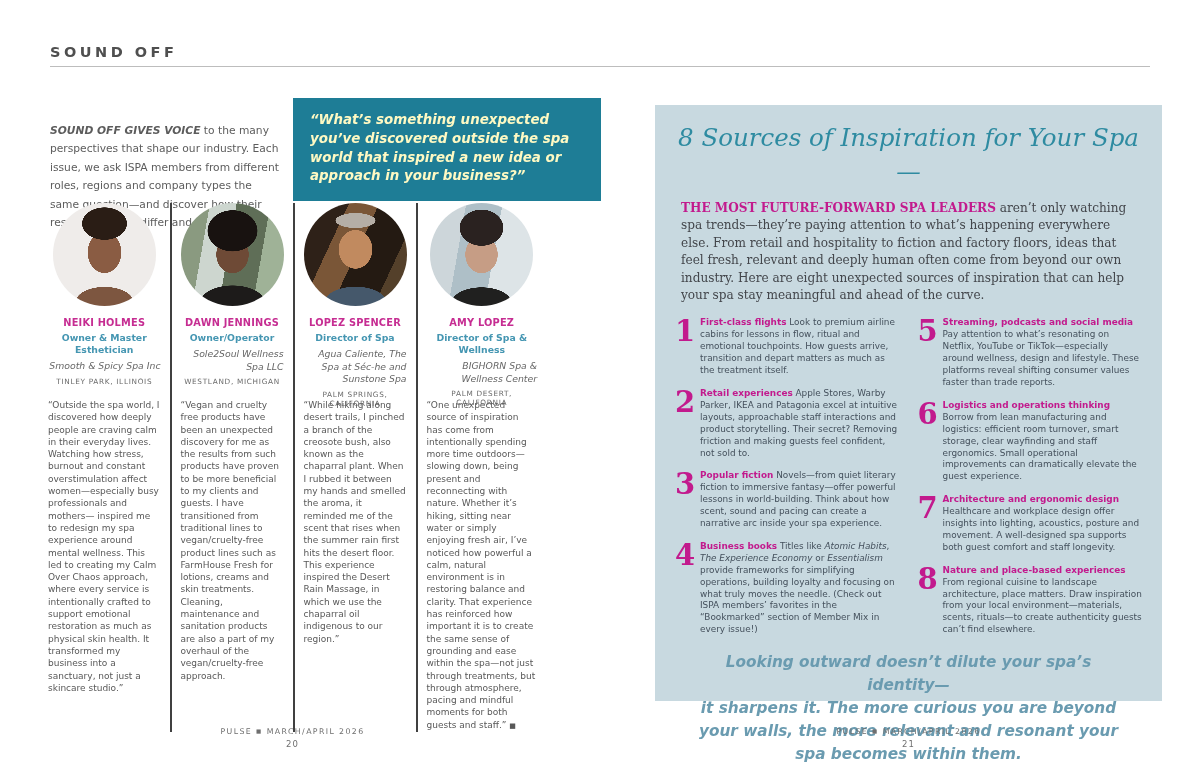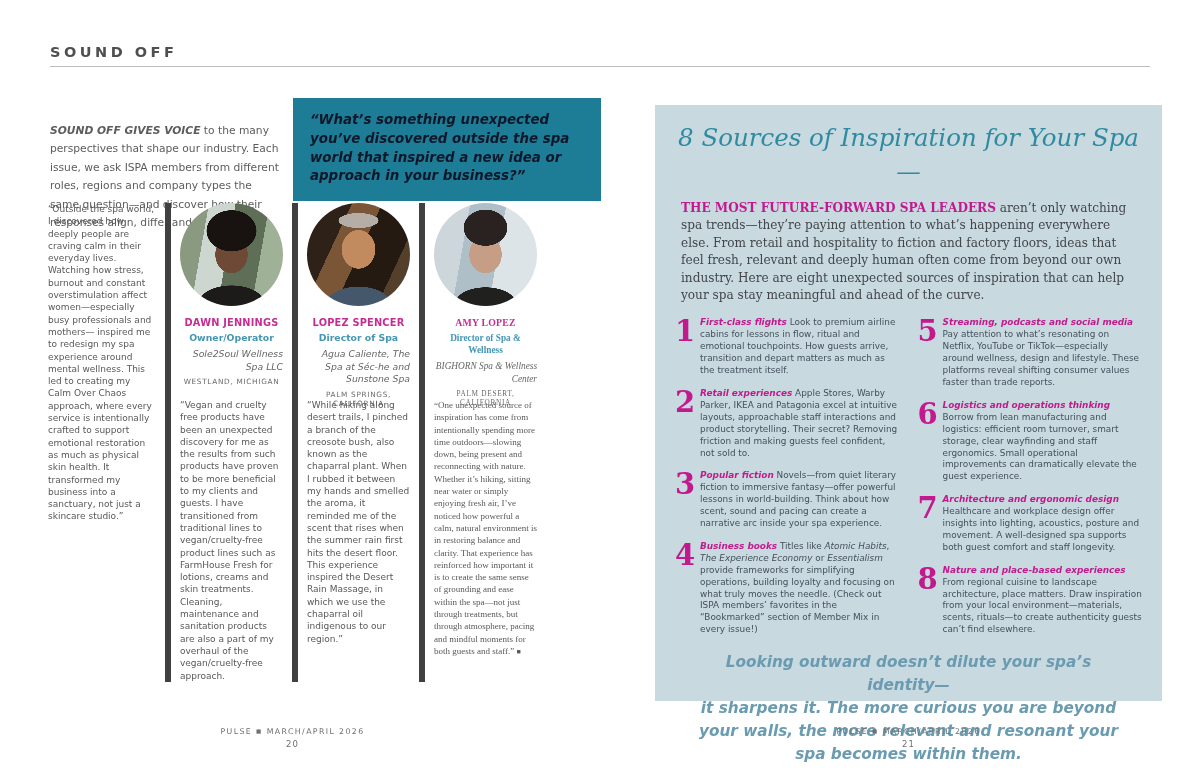--- a/index.html
+++ b/index.html
@@ -19,30 +19,30 @@
   .intro-text {
     position:absolute; left:50px; top:122px; width:234px;
     font-size:10.7px; line-height:18.4px; color:#5c5c5c;
   }
   .intro-text .lead { font-weight:bold; font-style:italic; }
   .question-box {
     position:absolute; left:293px; top:98px; width:308px; height:103px;
     background:#1e7d96; box-sizing:border-box; padding:13px 17px;
   }
   .question-text {
-    color:#0f172a; font-weight:bold; font-style:italic;
+    color:#fef9c3; font-weight:bold; font-style:italic;
     font-size:13.4px; line-height:18.8px;
   }
   .profiles {
     position:absolute; left:48px; top:203px; width:489px;
     display:grid; grid-template-columns:repeat(4,1fr);
   }
-  .profile-col { padding:0 9px; border-left:6px solid #404040; box-sizing:border-box; }
+  .profile-col { padding:0 9px; border-left:2px solid #404040; box-sizing:border-box; }
   .profile-col:first-child { border-left:none; padding-left:0; }
-  .profile-col:last-child { padding-right:0;font-family:Liberation Serif, serif; }
+  .profile-col:last-child { padding-right:0; }
   .profile-head { height:196px; }
   .avatar { width:103px; height:103px; border-radius:50%; margin:0 auto 11px; }
   .avatar-0 {
     background:
       radial-gradient(ellipse 36% 26% at 50% 20%, #2a1d15 0 60%, transparent 61%),
       radial-gradient(ellipse 27% 33% at 50% 48%, #8a5c43 0 60%, transparent 61%),
       radial-gradient(ellipse 46% 24% at 50% 96%, #7d5640 0 60%, transparent 61%),
       radial-gradient(circle at 50% 50%, #efecea 0 70%, #dcd8d4 100%);
   }
   .avatar-1 {
@@ -88,21 +88,21 @@
   }
   .panel-intro .lead { color:#c21a8d; font-weight:bold; }
   .items { margin-top:13px; display:grid; grid-template-columns:1fr 1fr; column-gap:18px; }
   .items-col { display:flex; flex-direction:column; gap:11px; }
   .item { position:relative; padding-left:25px; font-size:8.9px; line-height:11.9px; color:#44505c; }
   .item-number {
     position:absolute; left:0; top:1px;
     font-family:"DejaVu Serif", serif; font-weight:bold;
     font-size:29px; line-height:27px; color:#c21a8d;
   }
-  .item-label { font-weight:bold; color:#c21a8d;font-style:italic; }
+  .item-label { font-weight:bold; color:#c21a8d; }
   .item em { font-style:italic; }
   .closing {
     margin:15px auto 0; width:432px; text-align:center;
     font-style:italic; font-weight:bold; font-size:15.3px; line-height:23px; color:#6a9bb0;
   }
   
   .footer { position:absolute; text-align:center; color:#6f6f6f; }
   .footer-left  { top:727px; left:48px;  width:489px; }
   .footer-right { top:727px; left:655px; width:507px; }
   .footer-line { font-size:7.8px; letter-spacing:1.4px; }
@@ -119,20 +119,27 @@
   <span class="lead">SOUND OFF GIVES VOICE</span><span> to the many perspectives that shape our industry. Each issue, we ask ISPA members from different roles, regions and company types the same question—and discover how their responses align, differ and inspire.</span>
 </div>
 
 <div class="question-box">
   <div class="question-text">“What’s something unexpected you’ve discovered outside the spa world that inspired a new idea or approach in your business?”</div>
 </div>
 
 <div class="profiles">
 
   <div class="profile-col">
+    <div class="profile-head">
+      <div class="avatar avatar-0"></div>
+      <div class="profile-name">NEIKI HOLMES</div>
+      <div class="profile-title">Owner &amp; Master Esthetician</div>
+      <div class="profile-company">Smooth &amp; Spicy Spa Inc</div>
+      <div class="profile-location">TINLEY PARK, ILLINOIS</div>
+    </div>
     <div class="profile-quote">“Outside the spa world, I discovered how deeply people are craving calm in their everyday lives. Watching how stress, burnout and constant overstimulation affect women—especially busy professionals and mothers— inspired me to redesign my spa experience around mental wellness. This led to creating my Calm Over Chaos approach, where every service is intentionally crafted to support emotional restoration as much as physical skin health. It transformed my business into a sanctuary, not just a skincare studio.”</div>
   </div>
 
   <div class="profile-col">
     <div class="profile-head">
       <div class="avatar avatar-1"></div>
       <div class="profile-name">DAWN JENNINGS</div>
       <div class="profile-title">Owner/Operator</div>
       <div class="profile-company">Sole2Soul Wellness Spa LLC</div>
       <div class="profile-location">WESTLAND, MICHIGAN</div>

